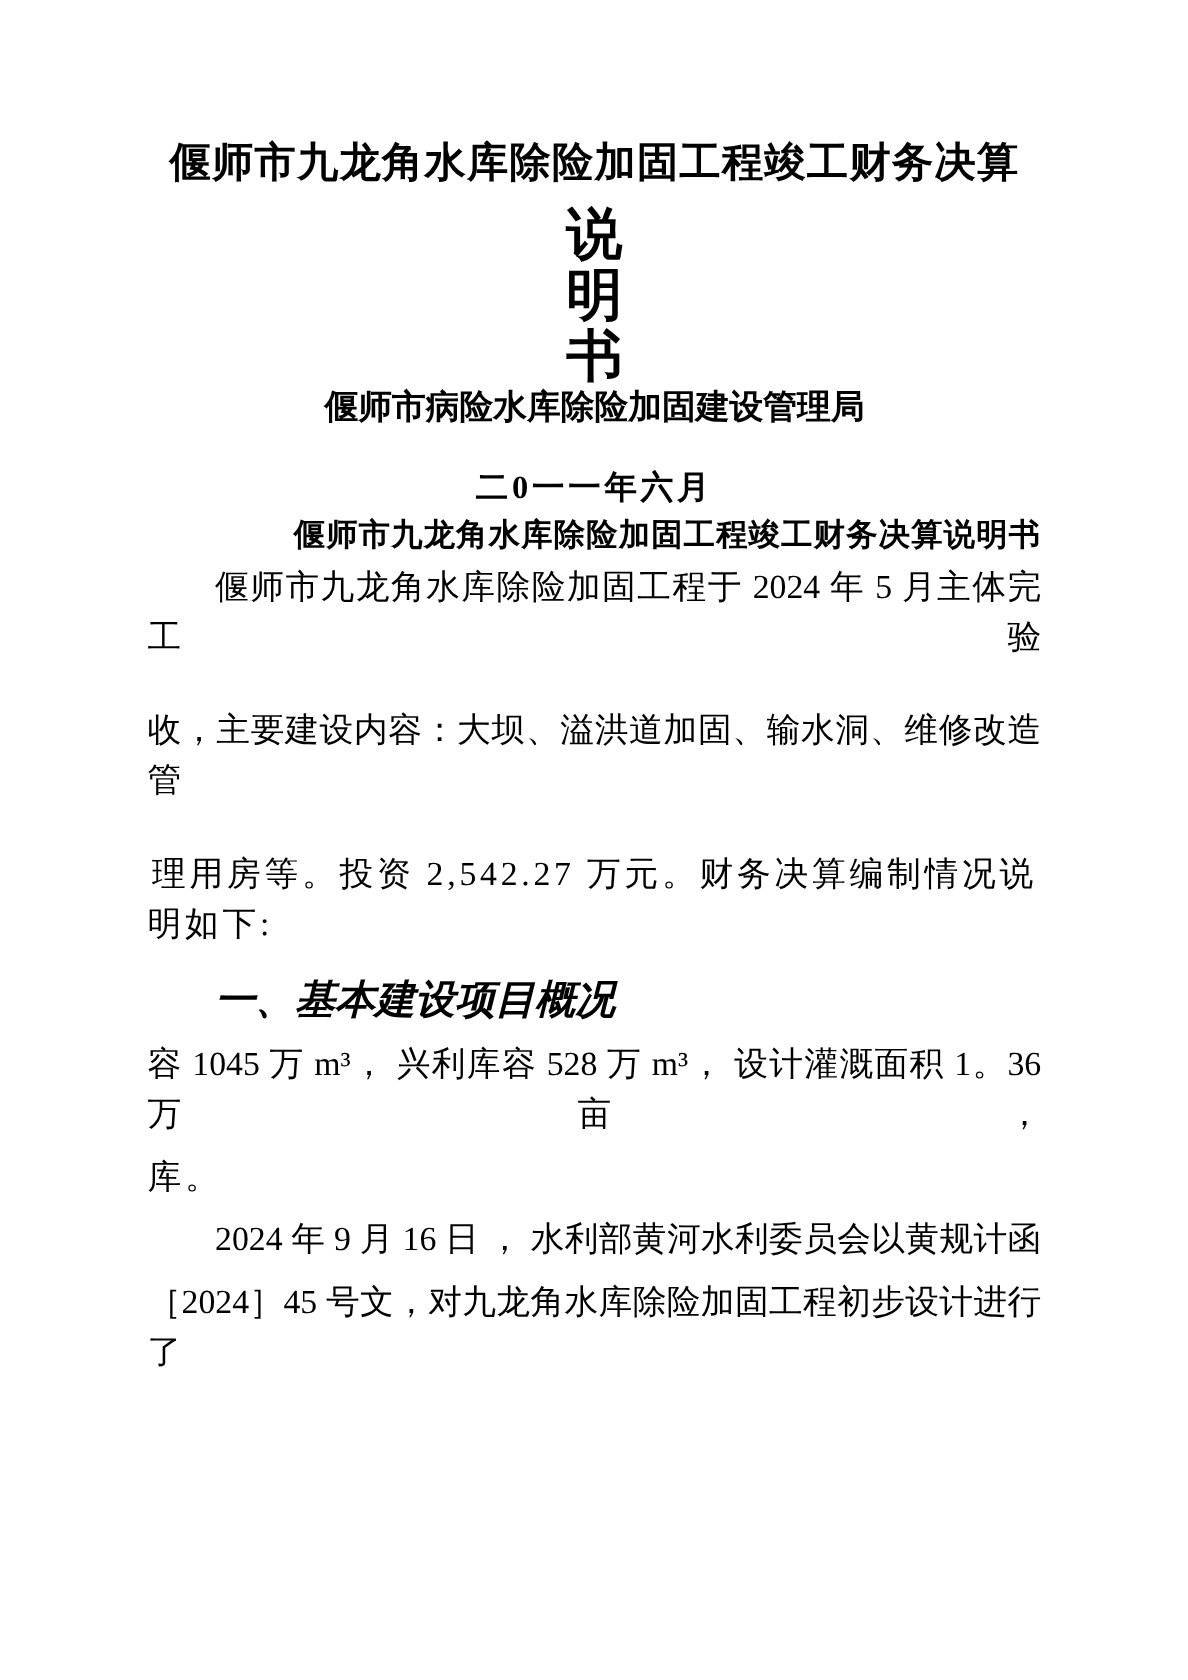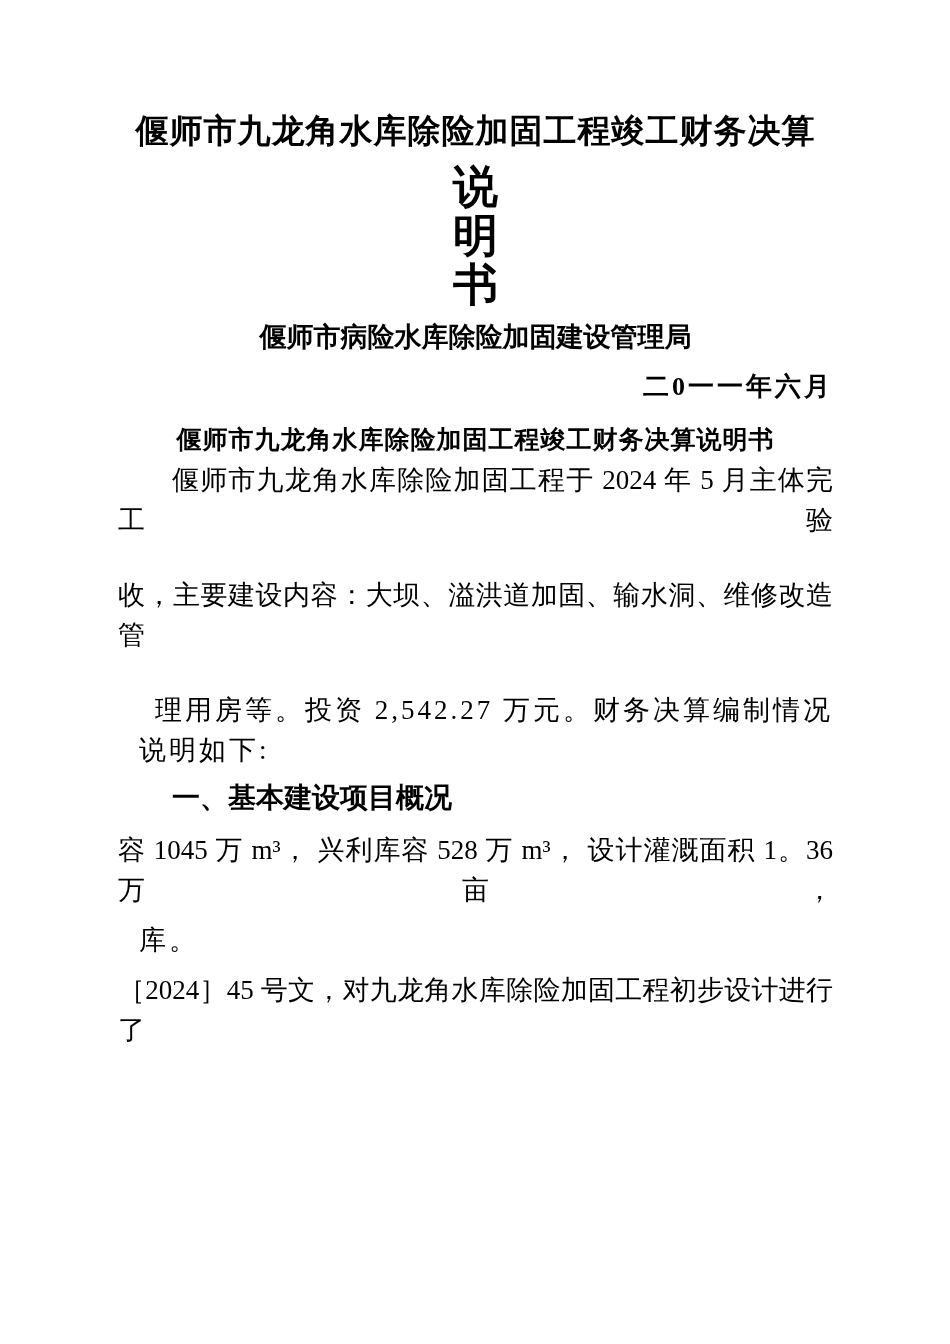--- a/index.html
+++ b/index.html
@@ -26,70 +26,69 @@
   .vertical-title {
     margin-top: 12px;
     text-align: center;
     font-weight: bold;
     font-family: "Liberation Sans", "DejaVu Sans", sans-serif;
   }
   .vertical-title .vchar {
     font-size: 45px; line-height: 49px;
   }
   .org-line {
-    margin-top: 12px;
     font-size: 27px; line-height: 32px;
     font-weight: bold;
     text-align: center;
     font-family: "Liberation Serif", "DejaVu Serif", serif;
   }
   .date-line {
-    margin-top: 19px;
+    margin-top: 34px;
     font-size: 26px; line-height: 30px;
     font-weight: bold;
-    text-align: right;
+    text-align: center;
     letter-spacing: 3px;
     font-family: "Liberation Serif", "DejaVu Serif", serif;
   }
   .subtitle {
-    margin-top: 22px;
+    margin-top: 8px;
     font-size: 25px; line-height: 30px;
     font-weight: bold;
-    text-align: center;
+    text-align: right;
     letter-spacing: 1px;
     font-family: "Liberation Sans", "DejaVu Sans", sans-serif;
   }
   .doc-body {
     margin-top: 6px;
     font-size: 27px;
   }
   .bline {
     line-height: 40px;
     margin-bottom: 10px;
     text-align: justify;
     text-align-last: justify;
     text-justify: inter-character;
   }
   .bline.no-just {
-    text-align: right;
+    text-align: center;
     text-align-last: left;
     letter-spacing: 3px;
-    margin-left: 21px;
   }
   .bline.indent { text-indent: 54px; }
   .para-loose .bline { margin-bottom: 35px; }
   .para-loose .bline:last-child { margin-bottom: 0; }
   .bheading {
-    margin-top: 8px;
+    margin-top: 20px;
     margin-bottom: 12px;
     line-height: 40px;
-    font-size: 28px;
+    font-size: 32px;
     font-weight: bold;
     text-indent: 54px;
     font-family: "Liberation Sans", "DejaVu Sans", sans-serif;
+    font-style: italic;
   }
 </style>
 </head>
 <body>
 
 <div class="page">
 
   <div class="doc-title">偃师市九龙角水库除险加固工程竣工财务决算</div>
 
   <div class="vertical-title">
@@ -109,17 +108,18 @@
         <div class="bline indent">偃师市九龙角水库除险加固工程于 2024 年 5 月主体完工验</div>
         <div class="bline">收，主要建设内容：大坝、溢洪道加固、输水洞、维修改造管</div>
         <div class="bline no-just">理用房等。投资 2,542.27 万元。财务决算编制情况说明如下:</div>
       </div>
       <div class="bheading">一、基本建设项目概况</div>
       <div class="bpara">
         <div class="bline">容 1045 万 m³， 兴利库容 528 万 m³， 设计灌溉面积 1。36 万亩，</div>
         <div class="bline no-just">库。</div>
       </div>
       <div class="bpara">
+        <div class="bline indent">2024 年 9 月 16 日 ， 水利部黄河水利委员会以黄规计函</div>
         <div class="bline">［2024］45 号文，对九龙角水库除险加固工程初步设计进行了</div>
       </div>
     </div>
 
 </div>
 
 </body></html>

